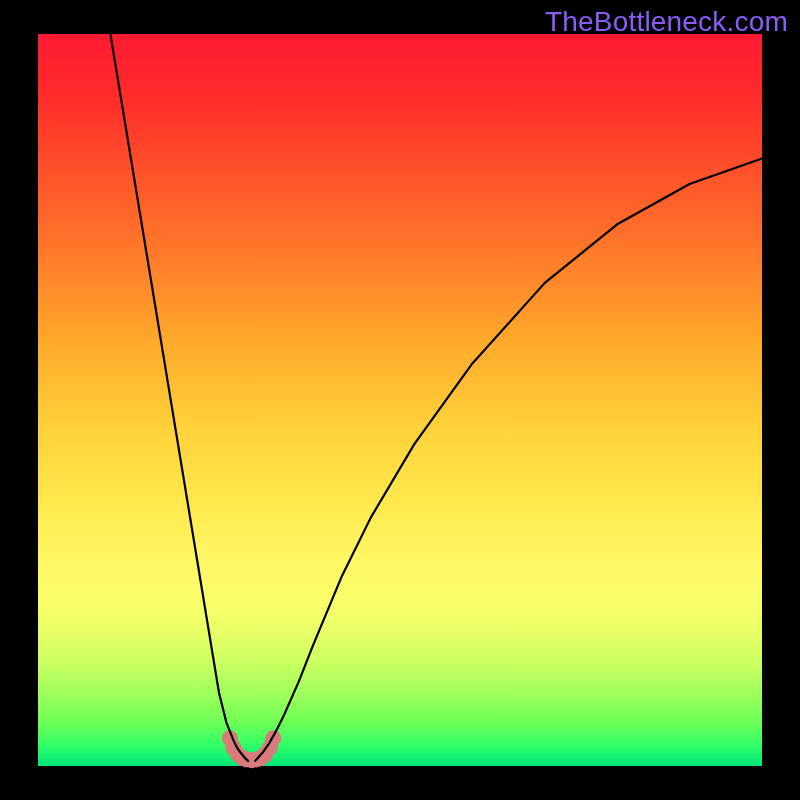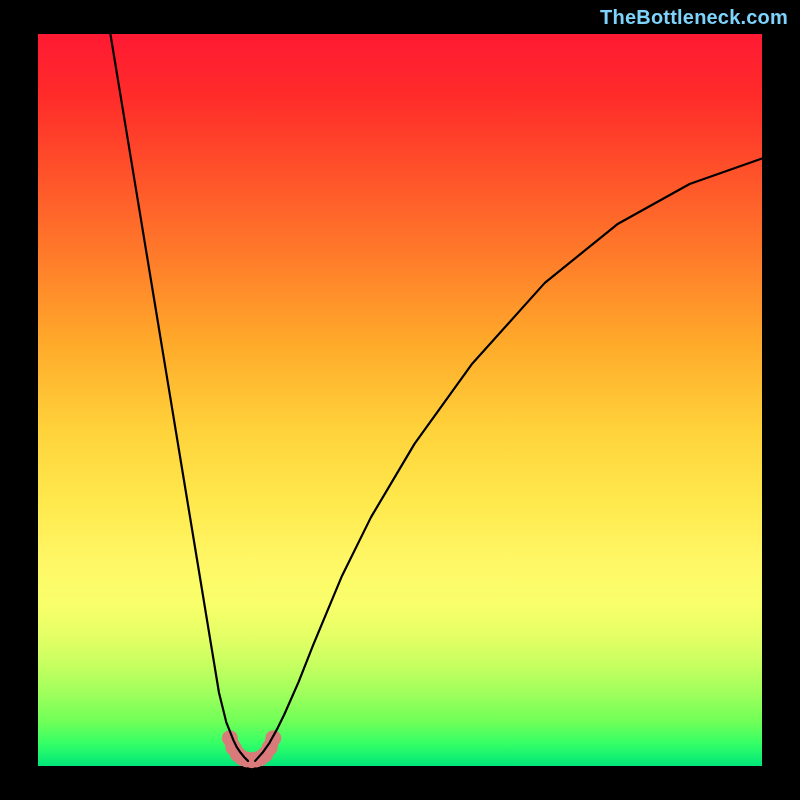--- a/index.html
+++ b/index.html
@@ -40,23 +40,23 @@
       #6fff58 94%,
       #33ff66 97%,
       #00e67a 100%
     );
   }
   .watermark {
     position: absolute;
     top: 6px;
     right: 12px;
     font-family: Arial, Helvetica, sans-serif;
-    font-size: 20px;
-    font-weight: 700;
-    color: #7dd3fc;
+    font-size: 28px;
+    font-weight: 400;
+    color: #8b5cf6;
     letter-spacing: 0.2px;
   }
   svg.curves {
     position: absolute;
     left: 38px;
     top: 34px;
     width: 724px;
     height: 732px;
     overflow: visible;
   }

